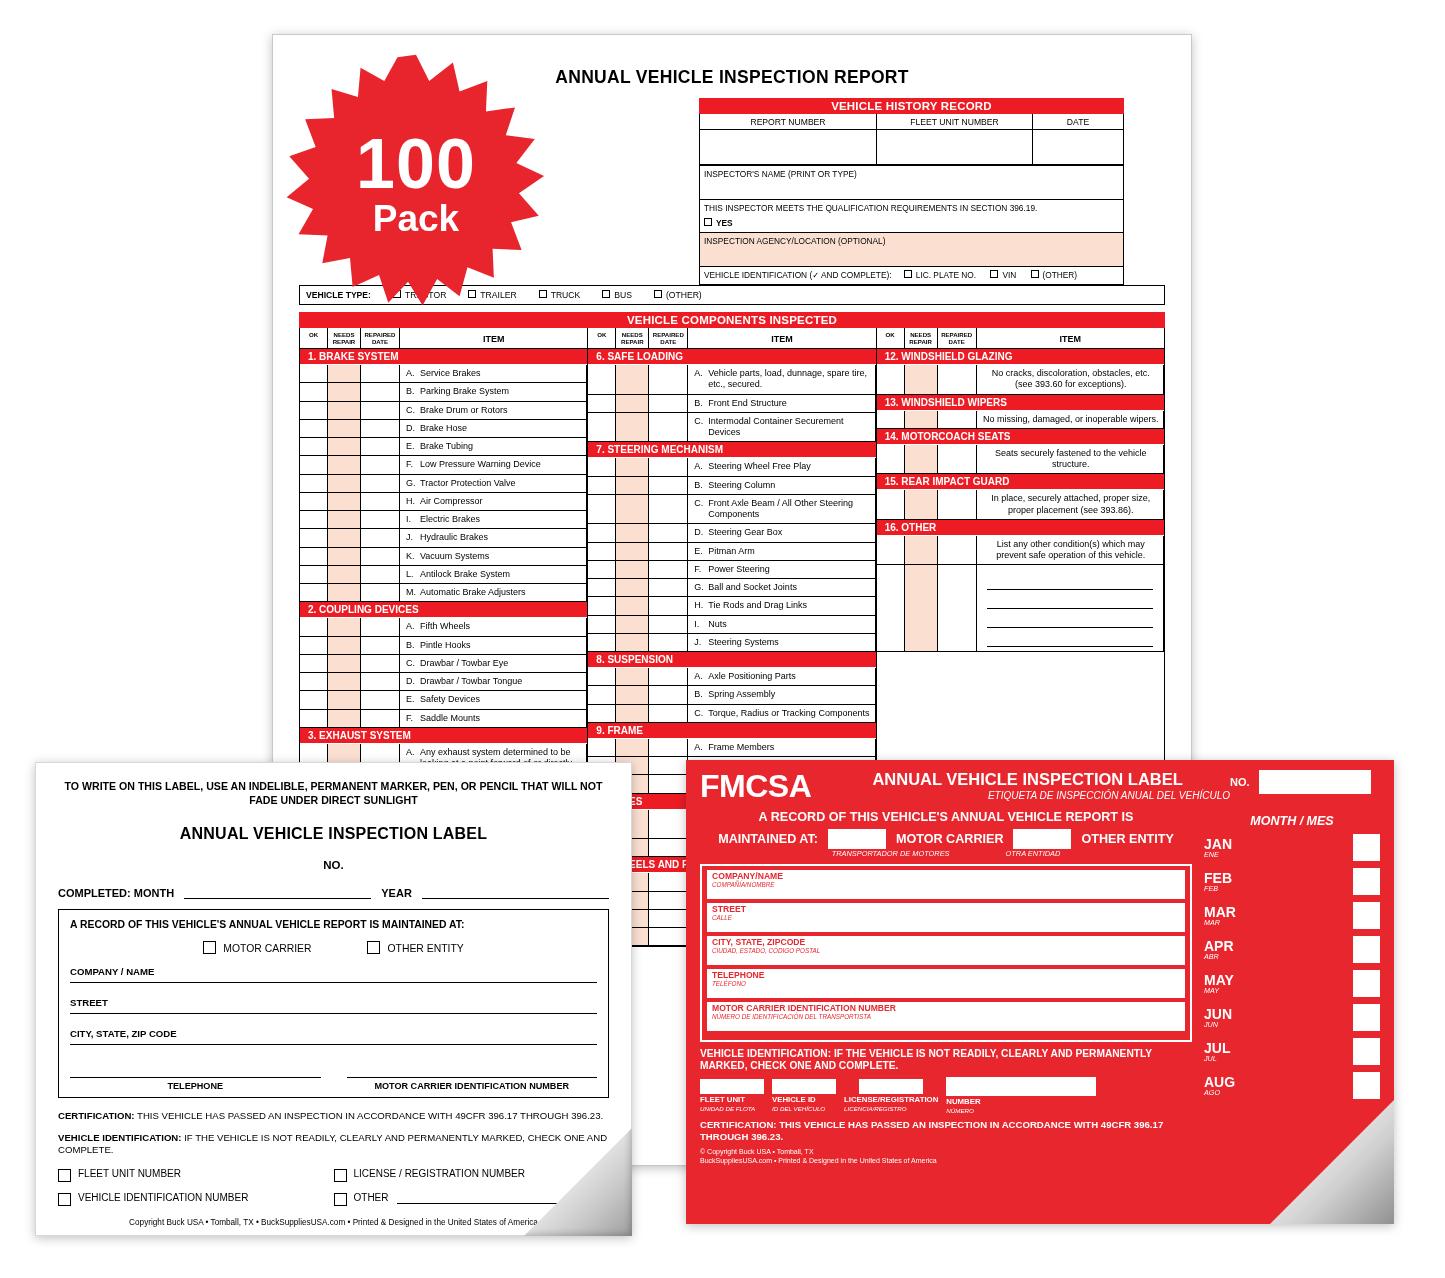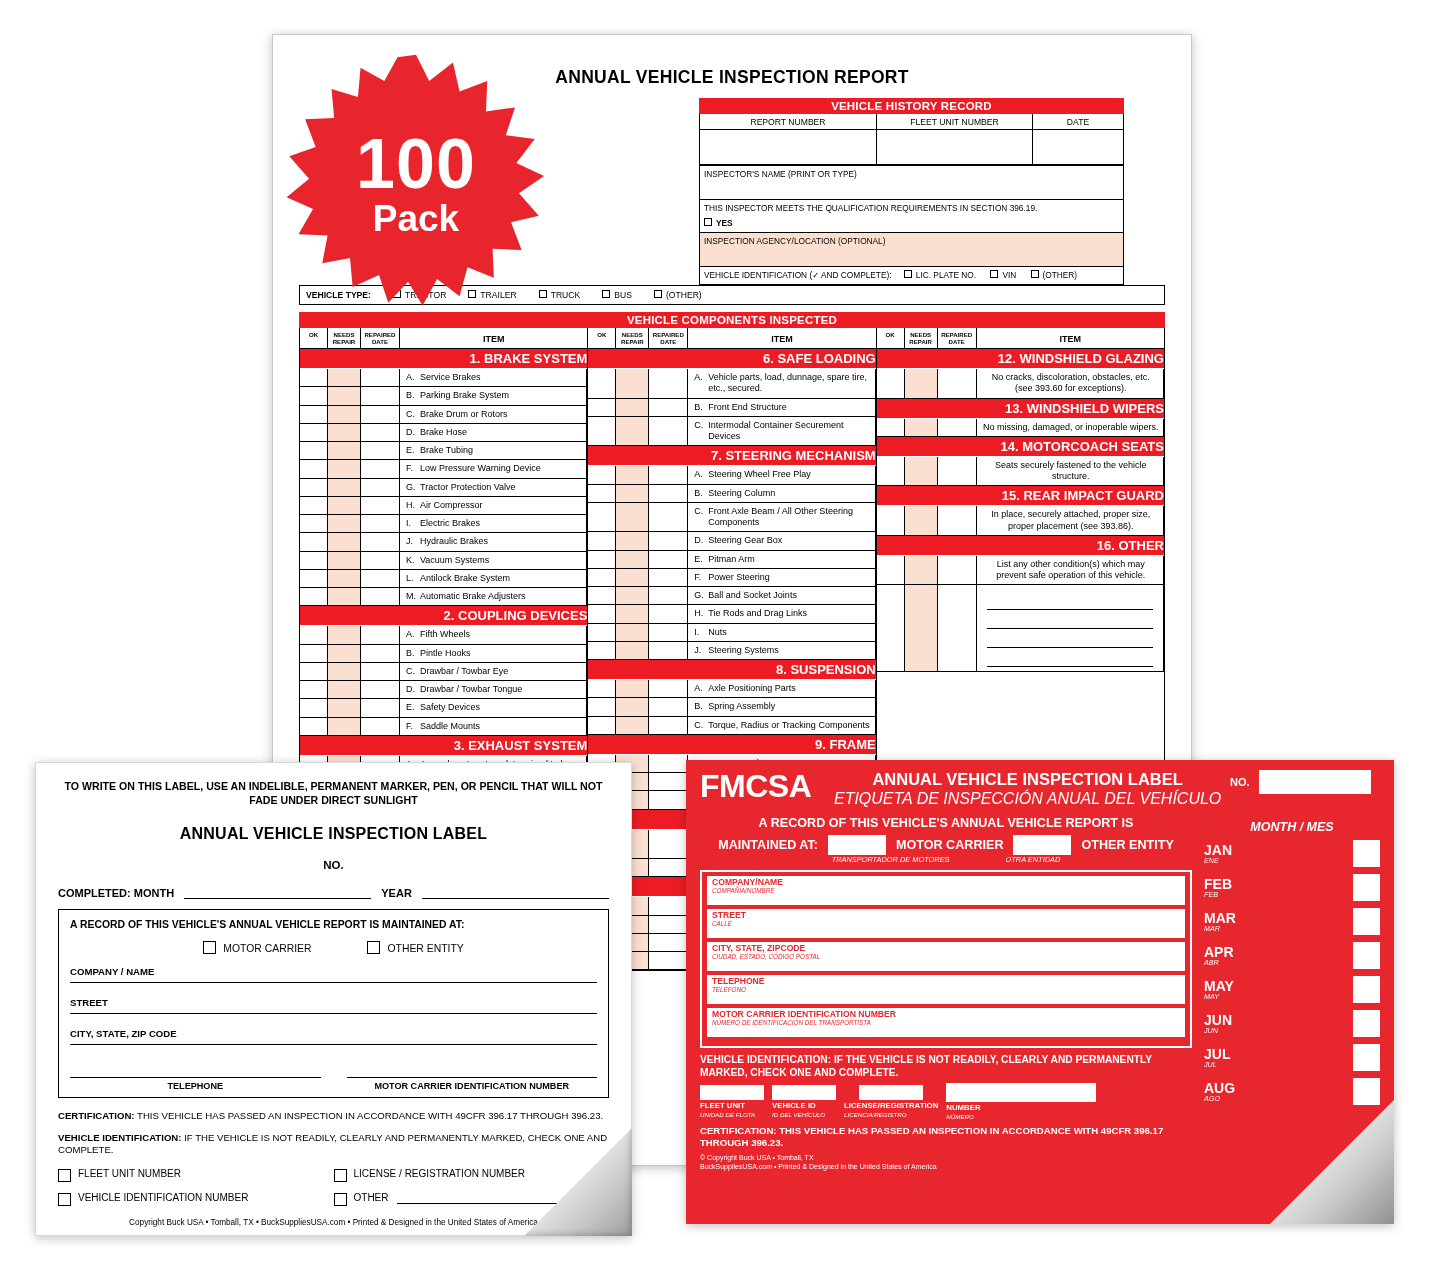--- a/index.html
+++ b/index.html
@@ -60,22 +60,22 @@
   .chead{display:flex;border-bottom:1px solid #000;}
   .chead .c{
     font-size:6.1px;font-weight:bold;text-align:center;line-height:1.15;
     padding:3px 0;border-right:1px solid #000;
   }
   .c-ok{flex:0 0 27px;}
   .c-nr{flex:0 0 32px;}
   .c-rd{flex:0 0 38px;}
   .c-item{flex:1;font-size:9px !important;border-right:none !important;padding-top:6px !important;}
   .secbar{
-    background:#ed1c24;color:#fff;font-weight:bold;font-size:13px;text-align:right;
-    padding:2px 0;border-bottom:1px solid #fff;
+    background:#ed1c24;color:#fff;font-weight:bold;font-size:10px;text-align:left;
+    padding:2px 8px;border-bottom:1px solid #fff;
   }
   .row{display:flex;border-bottom:1px solid #000;}
   .row .cell{border-right:1px solid #000;}
   .cell-ok{flex:0 0 27px;}
   .cell-nr{flex:0 0 32px;background:#fbe0d2;}
   .cell-rd{flex:0 0 38px;}
   .cell-item{
     flex:1;border-right:none;font-size:9px;padding:3px 4px 3px 6px;line-height:1.25;
   }
   .cell-item .ltr{display:inline-block;width:14px;font-weight:normal;}
@@ -132,21 +132,21 @@
 
   
   #rlabel{
     left:686px;top:760px;width:708px;height:464px;background:#e8262d;
     box-shadow:0 2px 10px rgba(0,0,0,.25);overflow:hidden;color:#fff;
   }
   .rl-head{display:flex;align-items:flex-start;padding:10px 14px 0 14px;}
   .fmcsa{font-size:32px;font-weight:bold;letter-spacing:-.5px;line-height:1;}
   .rl-ttl{margin-left:14px;flex:1;text-align:center;}
   .rl-ttl .a{font-size:16.5px;font-weight:bold;line-height:1.1;}
-  .rl-ttl .b{font-size:16px;font-style:italic;margin-top:2px;}
+  .rl-ttl .b{font-size:10px;font-style:italic;margin-top:2px;text-align:right;}
   .rl-no{width:150px;}
   .rl-no .lbl{font-size:11px;font-weight:bold;display:inline-block;vertical-align:middle;}
   .rl-nobox{display:inline-block;background:#fff;border:1px solid #fff;width:110px;height:22px;vertical-align:middle;margin-left:5px;}
   .rl-body{display:flex;padding:4px 14px 0 14px;}
   .rl-left{flex:1;}
   .rl-right{width:176px;padding-left:12px;}
   .rl-rec{text-align:center;font-size:12.6px;font-weight:bold;line-height:1.25;margin-top:4px;}
   .rl-maint{display:flex;align-items:center;justify-content:center;gap:10px;margin-top:3px;}
   .mbox{background:#fff;width:58px;height:20px;display:inline-block;}
   .mtxt{font-size:12.6px;font-weight:bold;}

